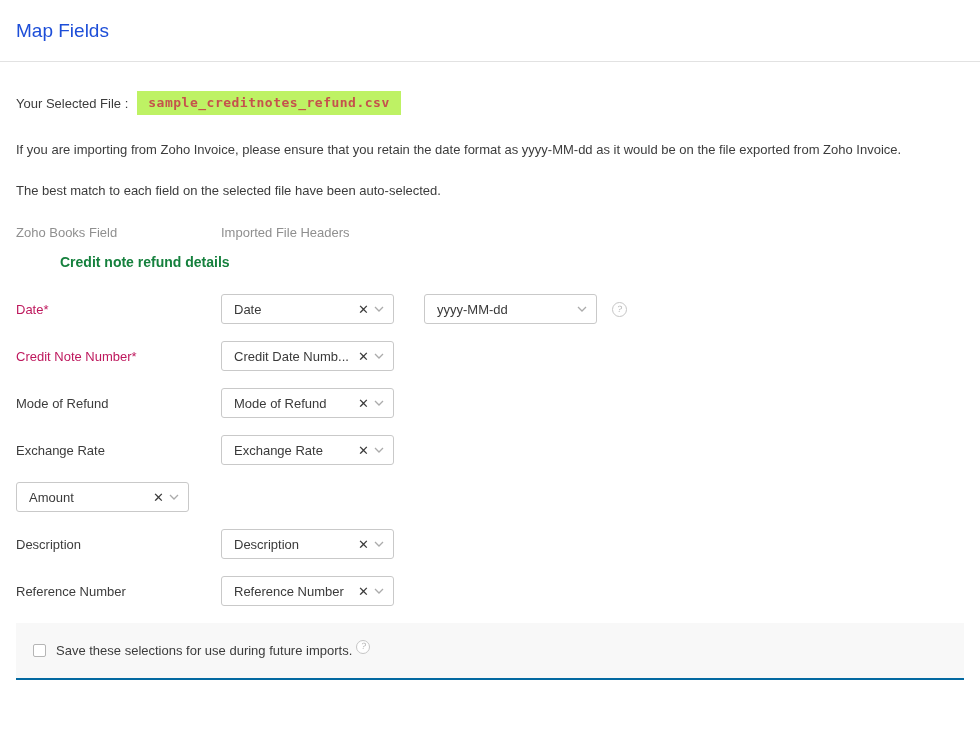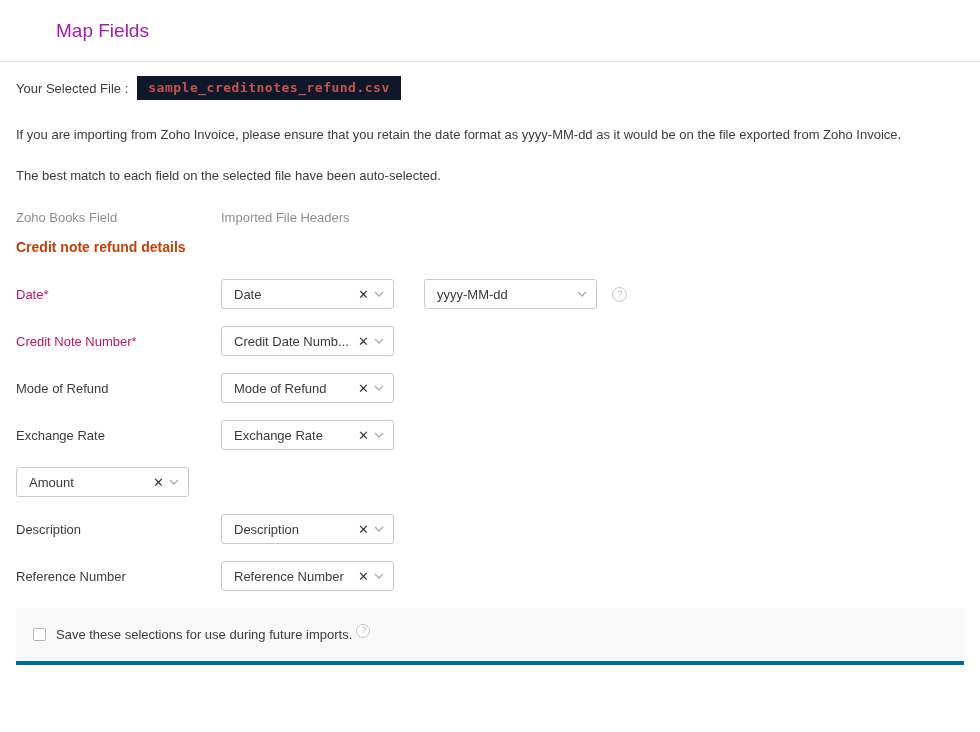--- a/index.html
+++ b/index.html
@@ -5,46 +5,46 @@
   * { box-sizing: border-box; }
   html, body { margin: 0; padding: 0; }
   body {
     width: 980px; height: 732px;
     background: #ffffff;
     font-family: "Liberation Sans", sans-serif;
     color: #3c3c3c;
     overflow: hidden;
   }
   .header { padding: 20px 16px 0 16px; }
-  .page-title { font-size: 19px; font-weight: 400; color: #a21caf; margin-left: 40px; }
+  .page-title { font-size: 19px; font-weight: 400; color: #1d4ed8; }
   .header-divider { border: none; border-top: 1px solid #e2e2e2; margin: 19px 0 0 0; }
 
   .content { padding: 0 16px; }
 
-  .file-line { margin-top: 14px; display: flex; align-items: center; font-size: 13px; color: #3c3c3c; }
+  .file-line { margin-top: 29px; display: flex; align-items: center; font-size: 13px; color: #3c3c3c; }
   .file-badge {
     margin-left: 9px;
-    background: #0f172a;
+    background: #bef264;
     color: #c5524c;
     font-family: "DejaVu Sans Mono", monospace;
     font-size: 13px;
     padding: 4px 11px 5px 11px;
     letter-spacing: 0.5px;
     font-weight: bold;
   }
 
   .note { font-size: 13px; color: #3c3c3c; margin: 0; }
   .note-1 { margin-top: 26px; }
   .note-2 { margin-top: 27px; }
 
   .col-headers { display: flex; margin-top: 27px; font-size: 13px; color: #8f8f8f; }
   .col-left { width: 205px; }
   .col-right { }
 
-  .section-title { margin-top: 14px; font-size: 14px; font-weight: bold; color: #c2410c; }
+  .section-title { margin-top: 14px; font-size: 14px; font-weight: bold; color: #15803d; margin-left: 44px; }
 
   .rows { margin-top: 24px; }
   .field-row { display: flex; align-items: center; height: 30px; margin-bottom: 17px; }
   .field-label { width: 205px; font-size: 13px; color: #3c3c3c; }
   .field-label.required { color: #be185d; }
 
   .select-box {
     width: 173px; height: 30px;
     border: 1px solid #c9c9c9; border-radius: 3px;
     background: #ffffff;
@@ -72,21 +72,21 @@
     display: inline-flex; align-items: center; justify-content: center;
     margin-left: 15px; cursor: pointer; flex-shrink: 0;
     background: #fff;
   }
   .help-icon > span { display: block; transform: rotate(9deg); }
 
   .footer-bar {
     margin: 17px 16px 0 16px;
     height: 57px;
     background: #f8f8f8;
-    border-bottom: 4px solid #0369a1;
+    border-bottom: 2px solid #0369a1;
     display: flex; align-items: center;
     padding-left: 17px;
   }
   .checkbox {
     width: 13px; height: 13px;
     border: 1px solid #b5b5b5; border-radius: 2px;
     background: #ffffff; cursor: pointer; flex-shrink: 0;
   }
   .footer-label { margin-left: 10px; font-size: 13px; color: #3c3c3c; }
   .footer-bar .help-icon { margin-left: 4px; width: 14px; height: 14px; position: relative; top: -4px; }

